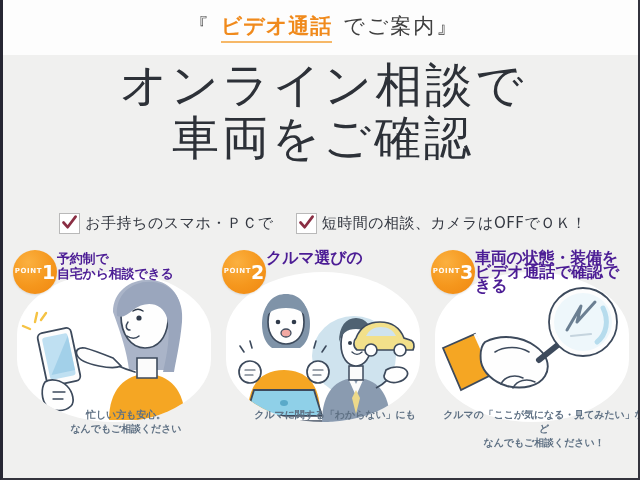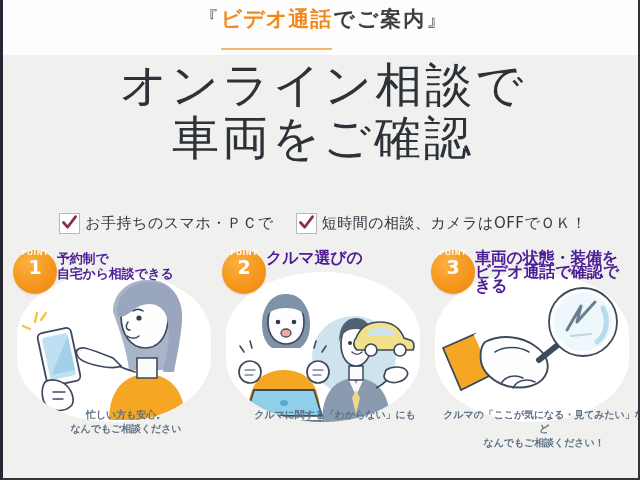--- a/index.html
+++ b/index.html
@@ -42,24 +42,24 @@
     color: #3a3a3a;
     white-space: nowrap;
     display: flex;
     align-items: baseline;
   }
   .kicker .brk { color: #3a3a3a; font-weight: 400; }
   .kicker .hl {
     color: #f08a1c;
     font-weight: 700;
     border-bottom: 2px solid #f6b868;
-    padding-bottom: 15px;
-    margin: 0 1px;
-  }
-  .kicker .plain { color: #3f3f3f; font-weight: 700; letter-spacing: 2px; }
+    padding-bottom: 1px;
+    margin: 0 11px;
+  }
+  .kicker .plain { color: #3f3f3f; font-weight: 400; letter-spacing: 2px; }
 
   
   .title-wrap {
     position: absolute;
     left: 0; top: 58px;
     width: 640px;
     text-align: center;
   }
   .title-line {
     font-size: 47px;
@@ -122,22 +122,22 @@
     align-items: flex-start;
     height: 46px;
     z-index: 4;
   }
   .badge {
     width: 44px; height: 44px;
     border-radius: 50%;
     background: radial-gradient(circle at 35% 28%, #fbb03f 0%, #f5971d 55%, #ef8610 100%);
     flex: 0 0 auto;
     display: flex;
-    flex-direction: column;
     align-items: center;
+    justify-content: center;
     color: #ffffff;
     line-height: 1;
     box-shadow: 0 1px 2px rgba(0,0,0,0.10);
   }
   .badge .bl {
     font-size: 7px;
     font-weight: 700;
     letter-spacing: 0.6px;
     opacity: 0.95;
     margin-bottom: 1px;

